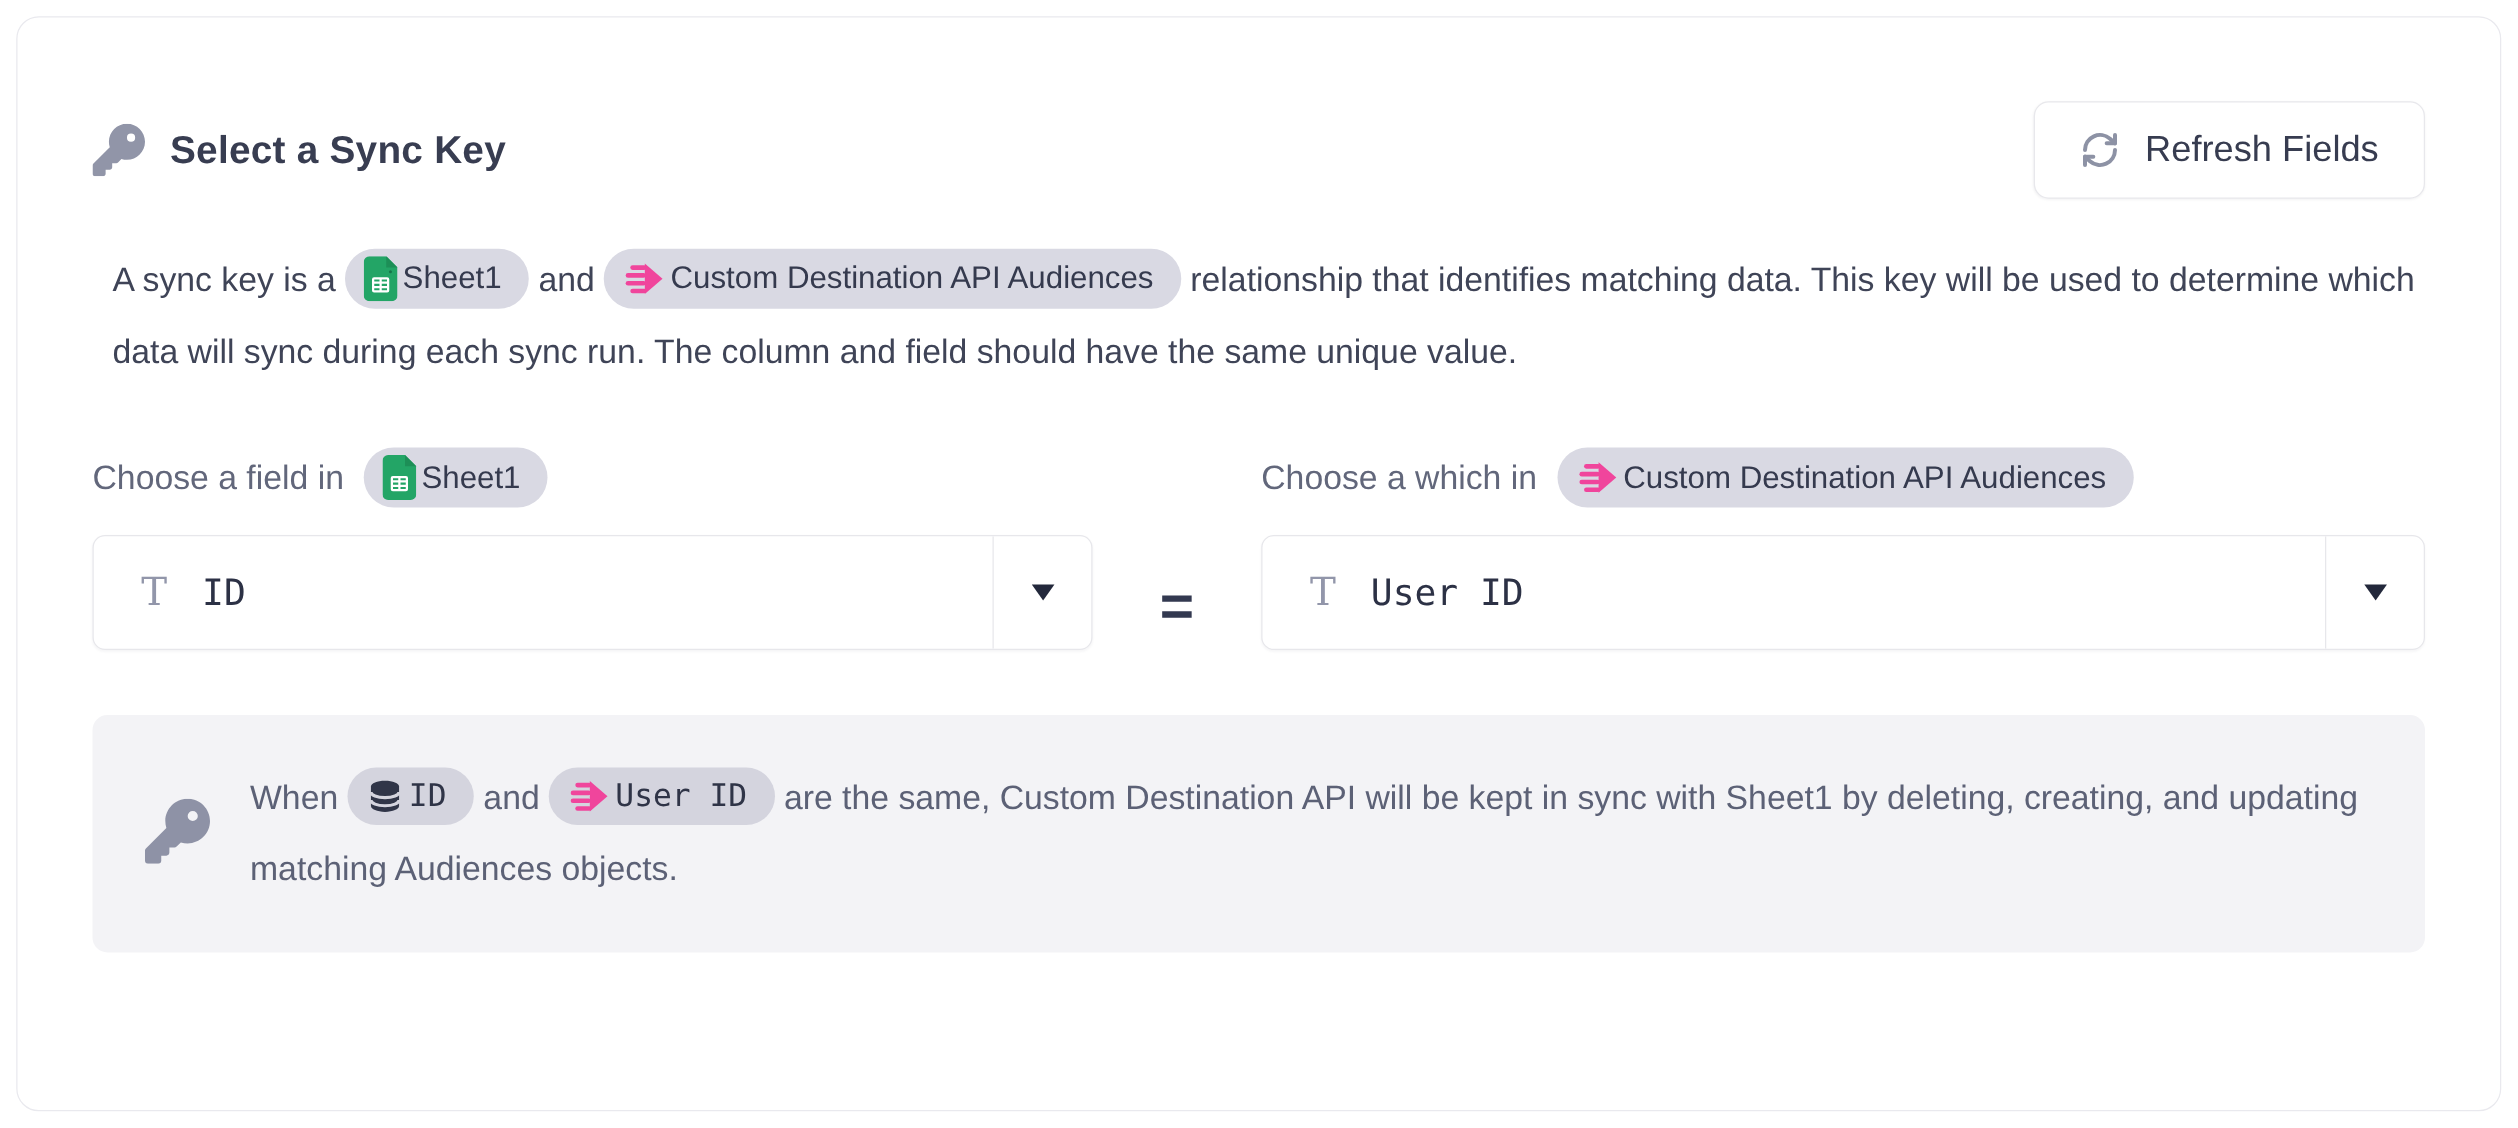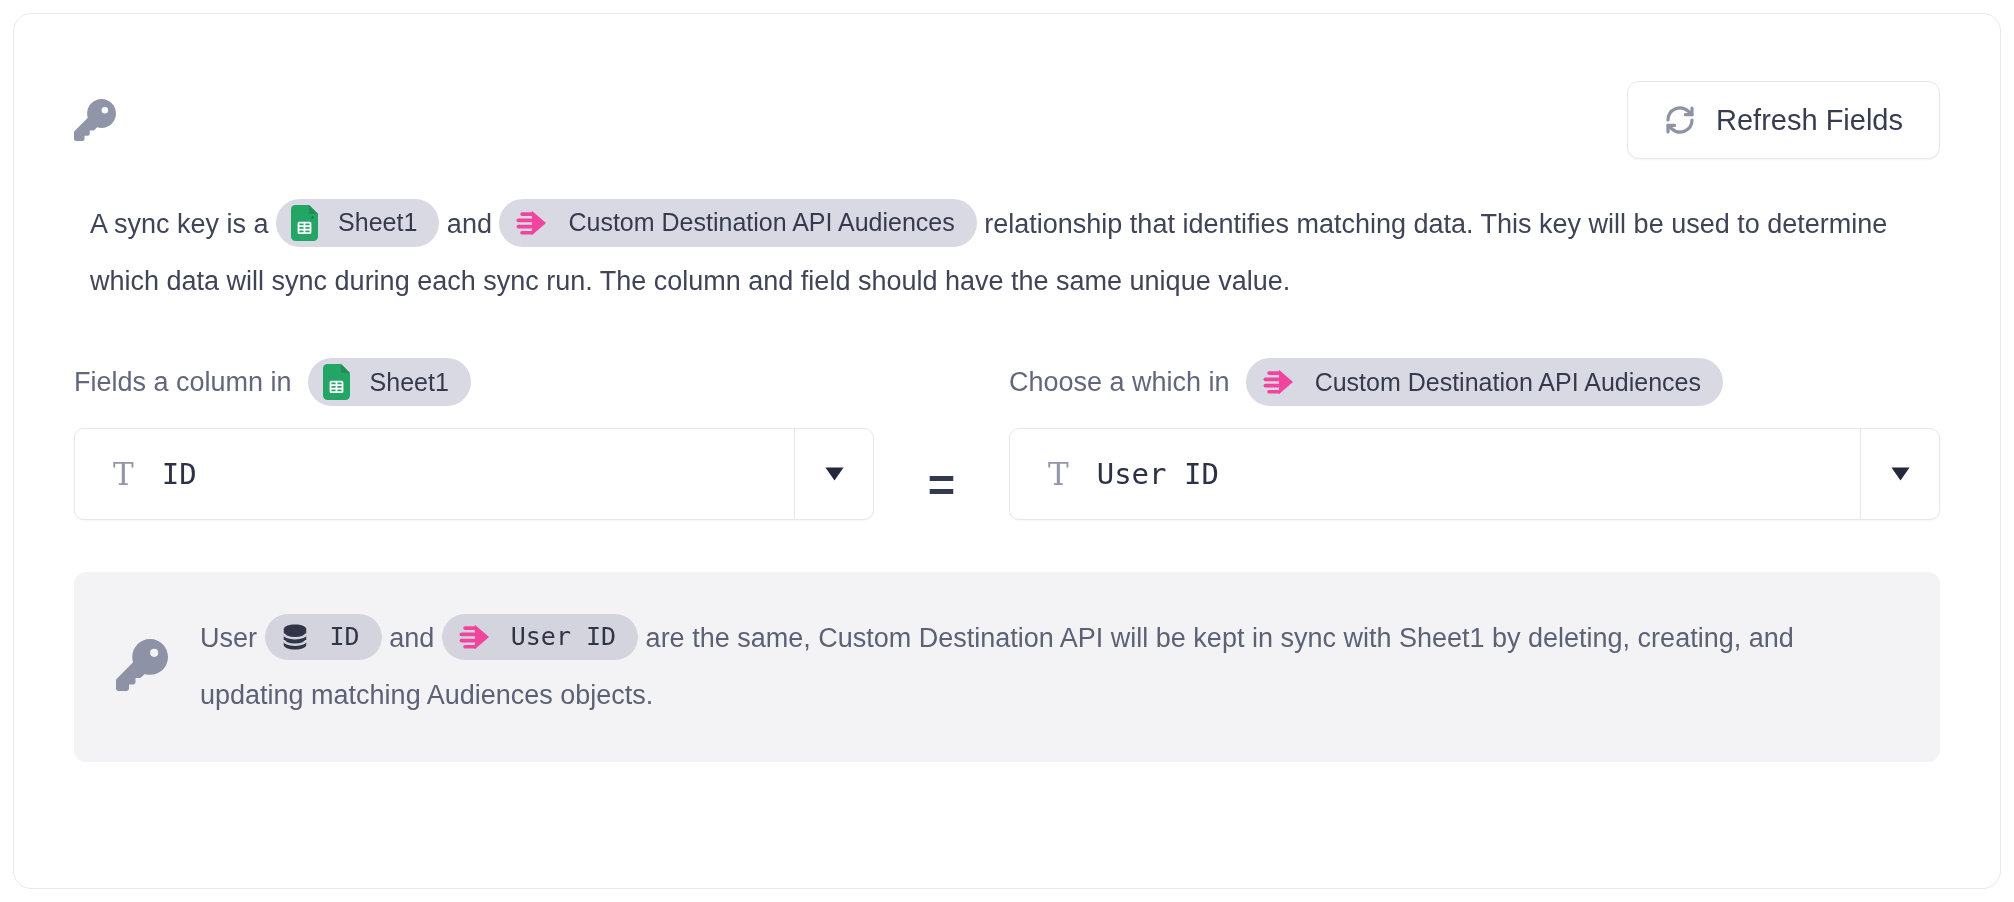--- a/index.html
+++ b/index.html
@@ -29,21 +29,21 @@
     height:78px; padding:0 36px;
     background:#fff; border:1.5px solid #e8e8ec; border-radius:12px;
     box-shadow:0 1px 2px rgba(20,20,40,0.05);
     font-family:"Liberation Sans", sans-serif;
     font-size:29px; font-weight:500; color:#373c50; cursor:pointer;margin-left:20px;
   }
   .refresh-btn svg { width:32px; height:32px; }
   
   .description { margin:36px 0 0 16px; font-size:27px; line-height:57px; color:#3f4457; max-width:1866px; }
   .badge {
-    display:inline-flex; align-items:center; gap:20px;
+    display:inline-flex; align-items:center; gap:4px;
     background:#d9d9e3; border-radius:999px;
     height:48px; padding:0 22px 0 15px;
     font-size:25px; color:#353a4e;
     vertical-align:middle; position:relative; top:-3px;
     white-space:nowrap;
   }
   .badge svg { flex:0 0 auto; }
   .badge .sheets-svg { width:27px; height:36px; }
   .badge .ht-svg { width:34px; height:34px; }
   .badge .db-svg { width:30px; height:30px; }
@@ -86,20 +86,21 @@
 </head>
 <body>
 
 <div class="card">
 
   <div class="header">
     <div class="title-group">
       <svg viewBox="0 0 512 512">
         <path fill="#9195a8" d="M336 352c97.2 0 176-78.8 176-176S433.2 0 336 0 160 78.8 160 176c0 18.7 2.9 36.8 8.3 53.7L7 391c-4.5 4.5-7 10.6-7 17v80c0 13.3 10.7 24 24 24h80c13.3 0 24-10.7 24-24v-40h40c13.3 0 24-10.7 24-24v-40h40c6.4 0 12.5-2.5 17-7l33.3-33.3c16.9 5.4 35 8.3 53.7 8.3zM376 96a40 40 0 1 1 0 80 40 40 0 1 1 0-80z"></path>
       </svg>
+      <h1 class="page-title">Select a Sync Key</h1>
     </div>
     <button class="refresh-btn">
       <svg viewBox="0 0 24 24" fill="none" stroke="#8d92a5" stroke-width="2.4" stroke-linecap="round" stroke-linejoin="round">
         <path d="M3 12a9 9 0 0 1 15-6.7L21 8"></path>
           <path d="M21 3v5h-5"></path>
         <path d="M21 12a9 9 0 0 1-15 6.7L3 16"></path>
           <path d="M3 21v-5h5"></path>
       </svg>
       <span>Refresh Fields</span>
     </button>
@@ -132,21 +133,21 @@
       </svg>
       <span class="badge-text">Custom Destination API Audiences</span>
     </span>
     <span>relationship that identifies matching data. This key will be used to determine which data will sync during each sync run. The column and field should have the same unique value.</span>
   </p>
 
   <div class="mapping-row">
 
     <div class="map-col left">
       <div class="map-label">
-        <span>Fields a column in</span>
+        <span>Choose a field in</span>
         <span class="badge">
           <svg class="sheets-svg" viewBox="0 0 36 48">
             <path d="M6 0h18l12 12v30a6 6 0 0 1-6 6H6a6 6 0 0 1-6-6V6a6 6 0 0 1 6-6z" fill="#23a566"></path>
             <path d="M24 0l12 12H24z" fill="#1d8f57"></path>
             <g stroke="#ffffff" stroke-width="2.4" fill="none">
               <rect x="10" y="23.5" width="16" height="14" rx="1"></rect>
               <path d="M10 28.2h16"></path>
                 <path d="M10 32.9h16"></path>
                 <path d="M18 23.5v14"></path>
             </g>
@@ -196,21 +197,21 @@
 
   </div>
 
   <div class="info-box">
     <span class="info-key">
       <svg viewBox="0 0 512 512">
         <path fill="#8e92a6" d="M336 352c97.2 0 176-78.8 176-176S433.2 0 336 0 160 78.8 160 176c0 18.7 2.9 36.8 8.3 53.7L7 391c-4.5 4.5-7 10.6-7 17v80c0 13.3 10.7 24 24 24h80c13.3 0 24-10.7 24-24v-40h40c13.3 0 24-10.7 24-24v-40h40c6.4 0 12.5-2.5 17-7l33.3-33.3c16.9 5.4 35 8.3 53.7 8.3zM376 96a40 40 0 1 1 0 80 40 40 0 1 1 0-80z"></path>
       </svg>
     </span>
     <p class="info-text">
-      <span>User</span>
+      <span>When</span>
       <span class="badge info-badge">
         <svg class="db-svg" viewBox="0 0 24 24">
           <path fill="#303548" d="M12 2c-5 0-9 1.6-9 3.7v12.6c0 2.1 4 3.7 9 3.7s9-1.6 9-3.7V5.7C21 3.6 17 2 12 2z"></path>
           <g stroke="#d4d4de" stroke-width="2" fill="none">
             <path d="M3 9.2c0 2.1 4 3.7 9 3.7s9-1.6 9-3.7"></path>
             <path d="M3 14.4c0 2.1 4 3.7 9 3.7s9-1.6 9-3.7"></path>
           </g>
         </svg>
         <span class="badge-text">ID</span>
       </span>

